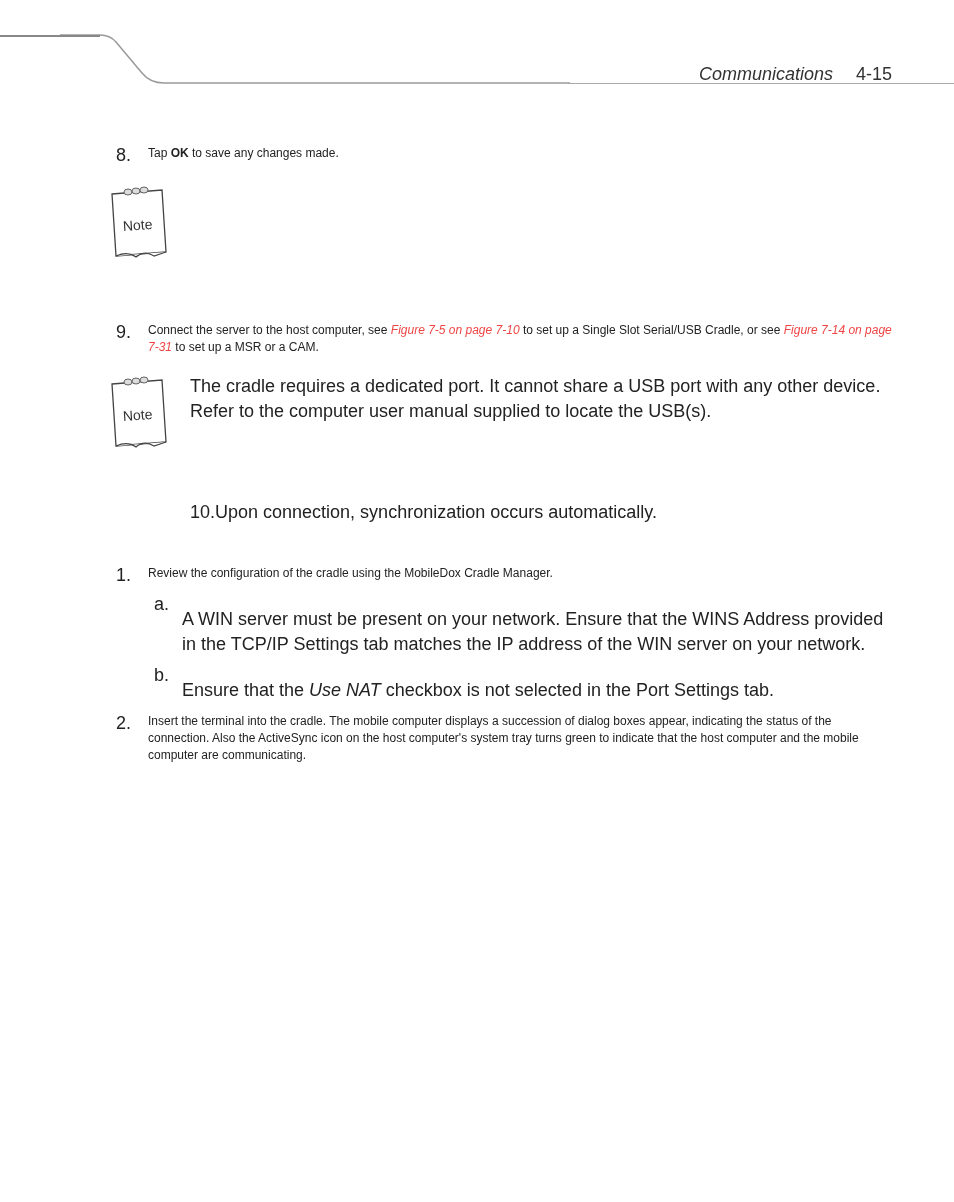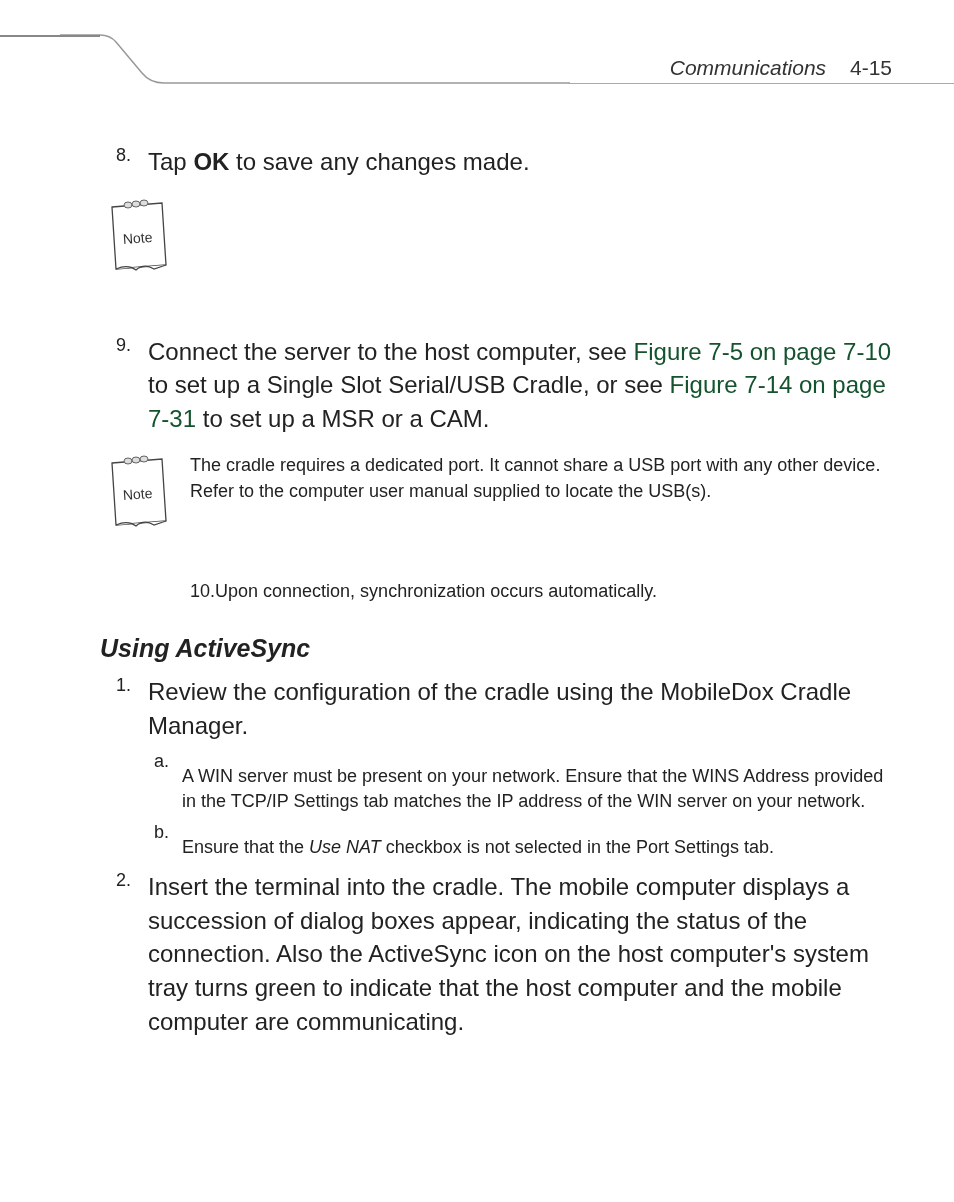--- a/index.html
+++ b/index.html
@@ -45,23 +45,23 @@
       position: absolute;
       top: 83px;
       left: 568px;
       width: 386px;
       height: 1px;
       background: #aaa;
     }
     
     .page-header-text {
       position: absolute;
-      top: 56px;
+      top: 64px;
       right: 62px;
-      font-size: 21px;
+      font-size: 18px;
       color: #333;
       font-weight: 300;
     }
     
     .page-header-text .section-name {
       font-style: italic;
       font-family: "Helvetica Neue", Arial, sans-serif;
       margin-right: 18px;
     }
     
@@ -80,21 +80,21 @@
     .list-number {
       flex: 0 0 48px;
       text-align: left;
       padding-left: 16px;
       font-size: 18px;
       color: #222;
     }
     
     .list-text {
       flex: 1;
-      font-size: 24px;
+      font-size: 12px;
       color: #222;
       line-height: 1.4;
     }
     
     .list-text strong {
       font-weight: 700;
     }
     
     .note-block {
       display: flex;
@@ -111,29 +111,30 @@
     
     .note-text {
       flex: 1;
       font-size: 18px;
       color: #222;
       line-height: 1.4;
       padding-top: 0;
     }
     
     .link {
-      color: #14532d;
+      color: #ef4444;
+      font-style: italic;
     }
     
     .step10 {
       margin-left: 90px;
       font-size: 18px;
       color: #222;
       margin-top: 40px;
-      margin-bottom: 32px;
+      margin-bottom: 42px;
     }
     
     .section-heading {
       font-size: 25px;
       font-weight: 700;
       font-style: italic;
       color: #222;
       margin-bottom: 12px;
       margin-left: 0;
       font-family: "Helvetica Neue", Arial, sans-serif;
@@ -221,21 +222,20 @@
         <ellipse cx="36" cy="7" rx="4" ry="3" fill="#ddd" stroke="#555" stroke-width="0.9"></ellipse>
         <ellipse cx="44" cy="6" rx="4" ry="3" fill="#ddd" stroke="#555" stroke-width="0.9"></ellipse>
         <text x="38" y="46" font-size="14" font-family="Helvetica" fill="#333" text-anchor="middle" transform="rotate(-4 38 46)">Note</text>
       </svg>
     </div>
     <div class="note-text">The cradle requires a dedicated port. It cannot share a USB port with any other device. Refer to the computer user manual supplied to locate the USB(s).</div>
   </div>
 
   <div class="step10">10.Upon connection, synchronization occurs automatically.</div>
 
-  <h2 class="section-heading">Using ActiveSync</h2>
 
   <div class="list-item" style="margin-bottom:8px;">
     <div class="list-number">1.</div>
     <div class="list-text">Review the configuration of the cradle using the MobileDox Cradle Manager.</div>
   </div>
 
   <div class="sublist-item">
     <div class="sublist-letter">a.</div>
     <div class="sublist-text">A WIN server must be present on your network. Ensure that the WINS Address provided in the TCP/IP Settings tab matches the IP address of the WIN server on your network.</div>
   </div>

